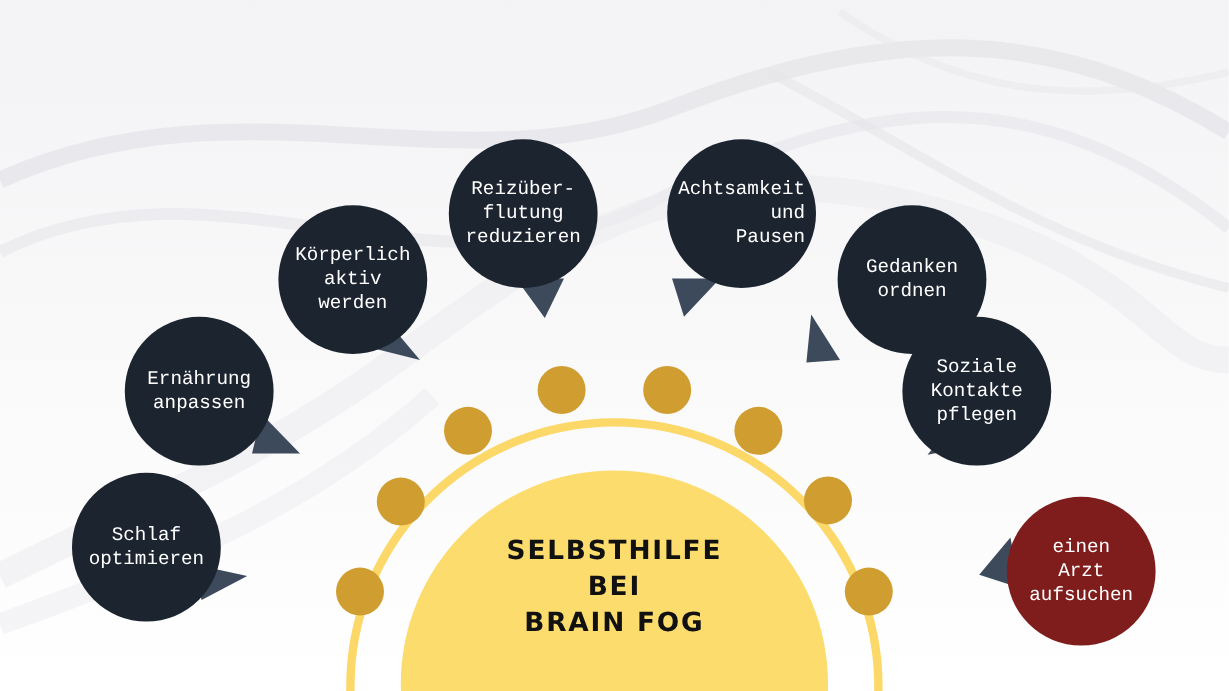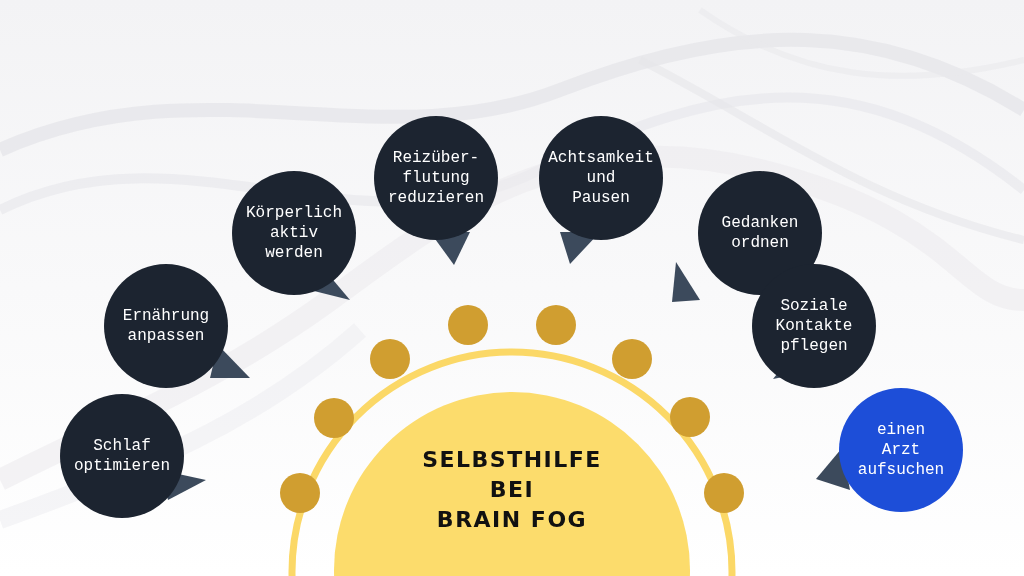--- a/index.html
+++ b/index.html
@@ -68,31 +68,31 @@
 <div class="bubble" style="left:232px;top:171px;">
   <span>Körperlich
 aktiv
 werden</span>
 </div>
 <div class="bubble" style="left:374px;top:116px;">
   <span>Reizüber-
 flutung
 reduzieren</span>
 </div>
-<div class="bubble" style="left:539px;top:116px;">
+<div class="bubble" style="left:556px;top:116px;text-align:right;">
   <span>Achtsamkeit
 und
 Pausen</span>
 </div>
 <div class="bubble" style="left:698px;top:171px;">
   <span>Gedanken
 ordnen</span>
 </div>
 <div class="bubble" style="left:752px;top:264px;">
   <span>Soziale
 Kontakte
 pflegen</span>
 </div>
-<div class="bubble" style="left:839px;top:388px;background:#1d4ed8;">
+<div class="bubble" style="left:839px;top:414px;background:#7f1d1d;">
   <span>einen
 Arzt
 aufsuchen</span>
 </div>
 
 </body></html>

